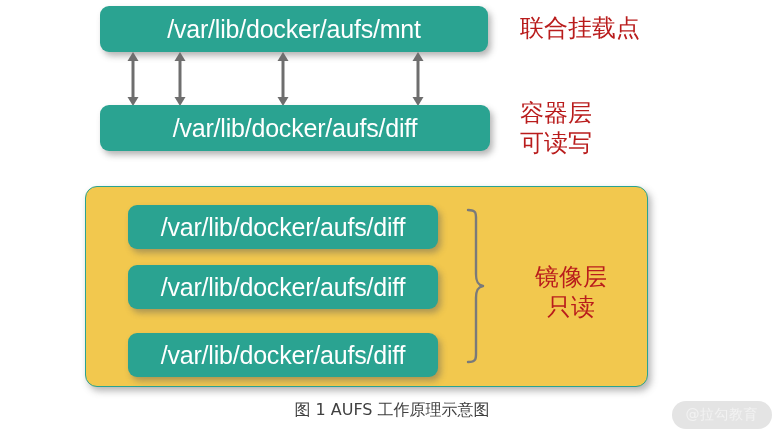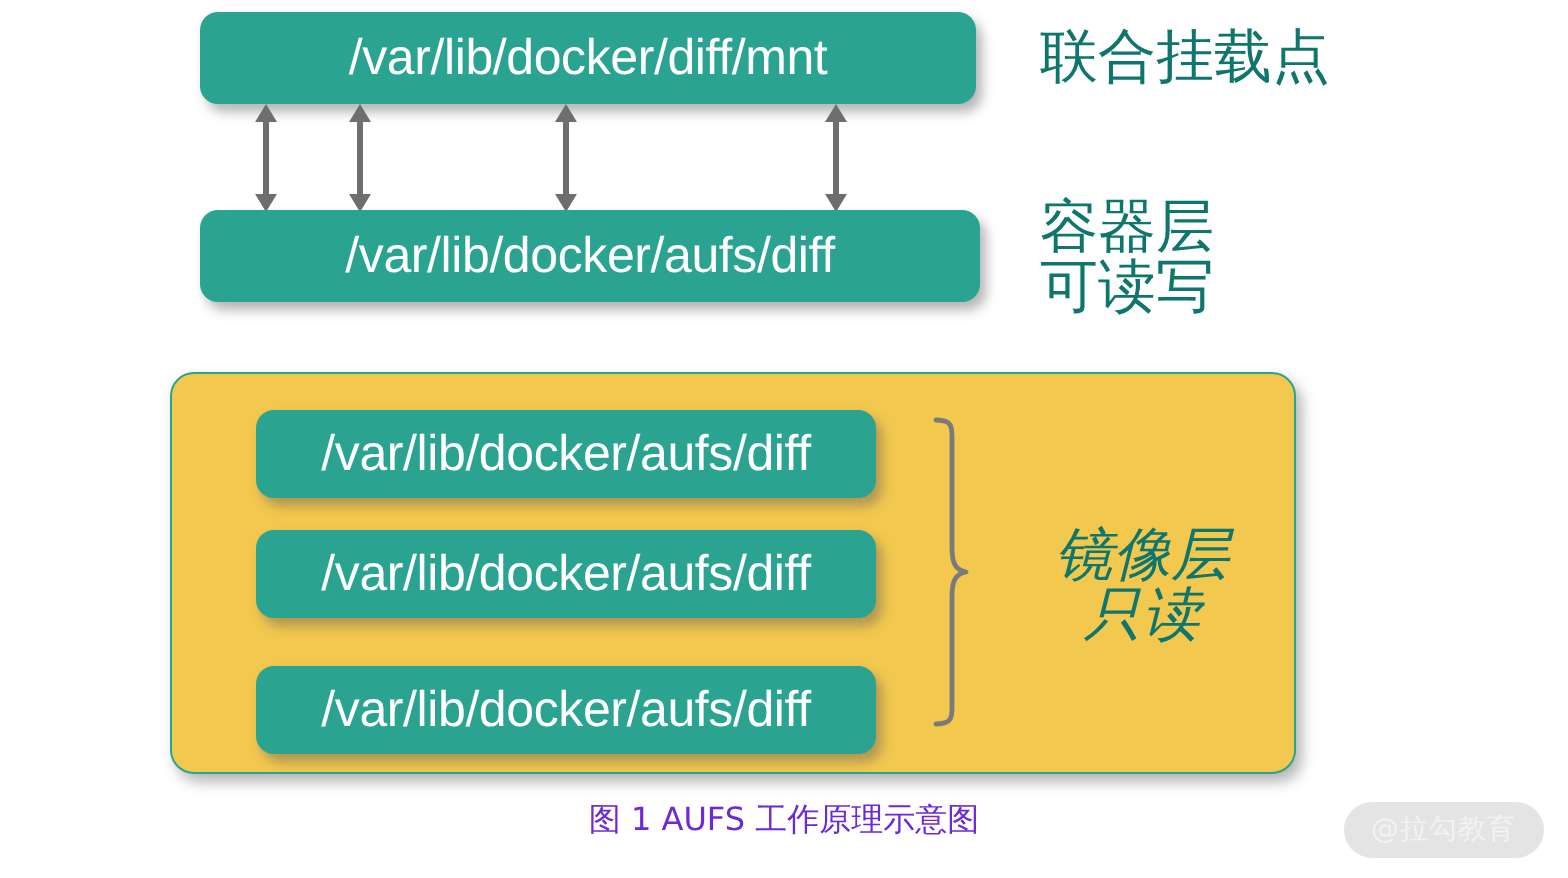--- a/index.html
+++ b/index.html
@@ -87,43 +87,42 @@
     position: absolute;
     left: 452px;
     top: 208px;
     width: 34px;
     height: 156px;
   }
 
   
   .annotation {
     position: absolute;
-    color: #0f766e;
-    font-size: 29px;
+    color: #b91c1c;
+    font-size: 24px;
     line-height: 30px;
     white-space: pre-line;
     font-family: "DejaVu Sans", "Liberation Sans", sans-serif;
   }
   .ann-mount     { left: 520px; top: 13px; }
   .ann-container { left: 520px; top: 98px; text-align: center; }
   .ann-image     {
     left: 506px; top: 262px;
     text-align: center;
     width: 130px;
-    font-style: italic;
   }
 
   
   .caption {
     position: absolute;
     left: 0;
     top: 400px;
     width: 784px;
     text-align: center;
-    color: #6d28d9;
+    color: #404040;
     font-size: 16px;
     font-family: "DejaVu Sans", "Liberation Sans", sans-serif;
   }
 
   
   .watermark {
     position: absolute;
     right: 12px;
     bottom: 10px;
     padding: 5px 14px;
@@ -134,21 +133,21 @@
     font-family: "DejaVu Sans", "Liberation Sans", sans-serif;
     letter-spacing: 0.5px;
   }
 </style>
 </head>
 <body>
 
 <div id="stage">
 
   <div class="teal-box box-mnt">
-    <span class="path-label">/var/lib/docker/diff/mnt</span>
+    <span class="path-label">/var/lib/docker/aufs/mnt</span>
   </div>
 
   <div class="annotation ann-mount">联合挂载点</div>
 
   <svg class="arrow" style="left:126px" viewBox="0 0 14 54">
     <line x1="7" y1="7" x2="7" y2="47" stroke="#6E6E6E" stroke-width="3"></line>
     <polygon points="7,0 12.5,9 1.5,9" fill="#6E6E6E"></polygon>
     <polygon points="7,54 12.5,45 1.5,45" fill="#6E6E6E"></polygon>
   </svg>
   <svg class="arrow" style="left:173px" viewBox="0 0 14 54">

